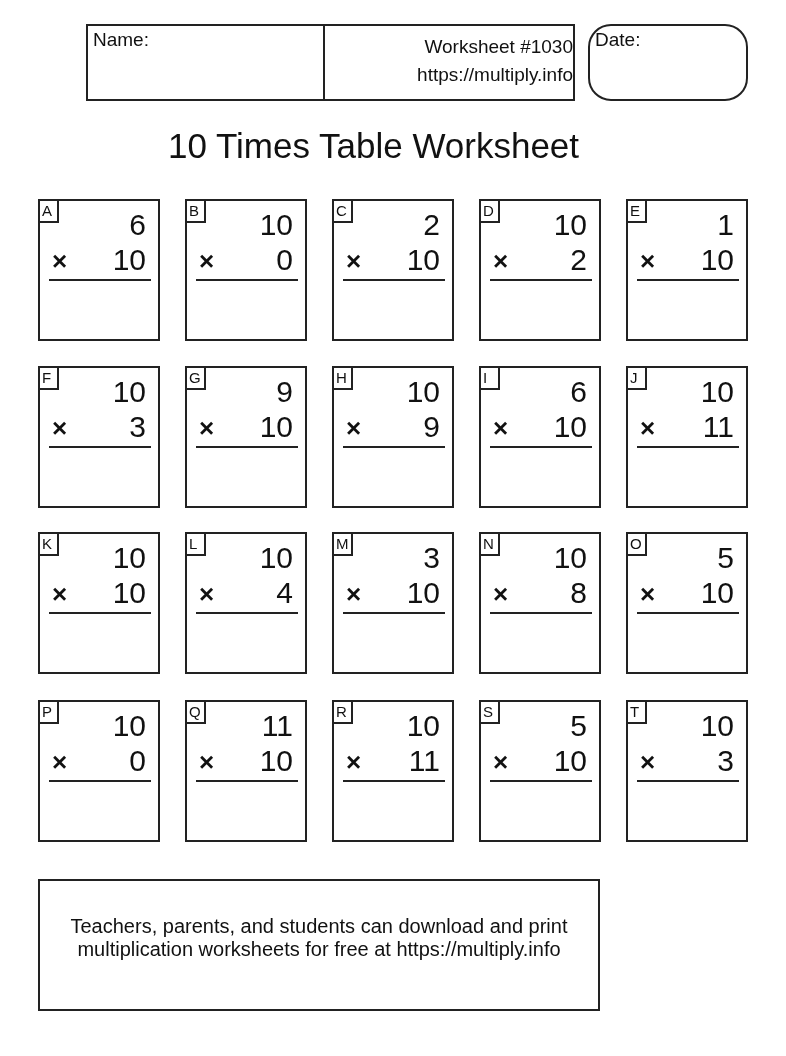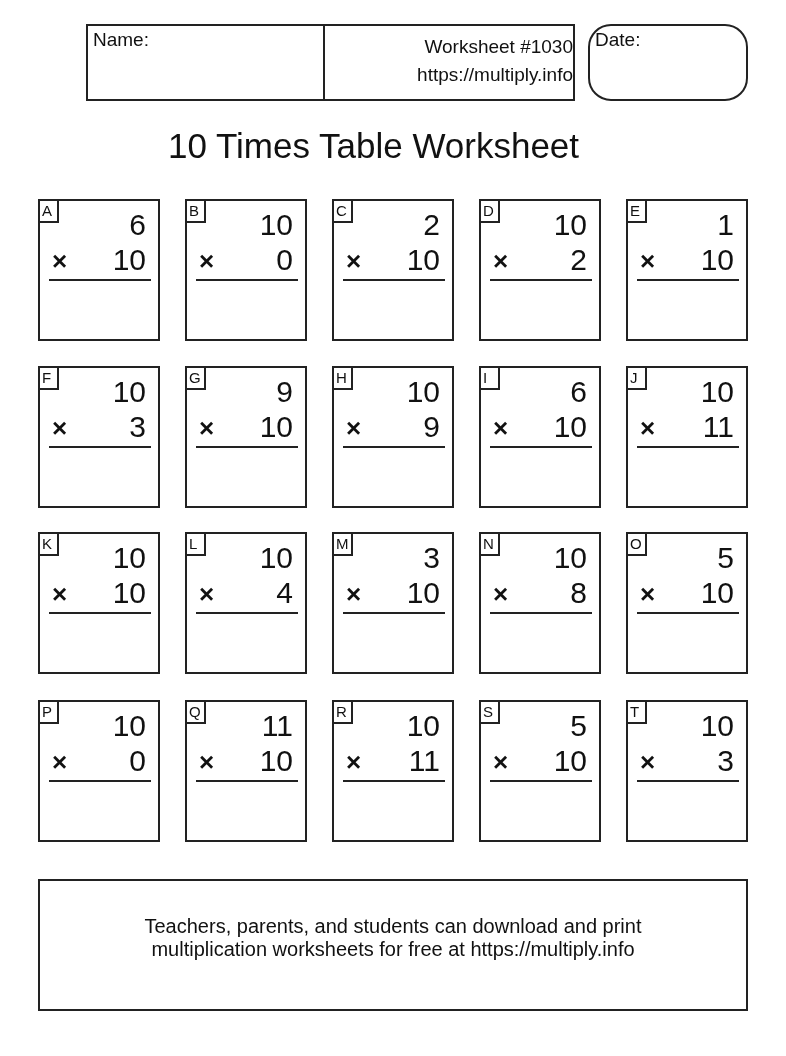--- a/index.html
+++ b/index.html
@@ -18,21 +18,21 @@
 
   .grid { position: absolute; left: 0; top: 0; }
   .prob { position: absolute; width: 122px; height: 142px; border: 2px solid #222; background: #fff; }
   .plabel { position: absolute; left: -2px; top: -2px; width: 21px; height: 24px; border: 2px solid #222;
             font-size: 15px; line-height: 19px; padding-left: 2px; }
   .top-num { position: absolute; right: 12px; top: 6px; font-size: 30px; line-height: 36px; }
   .times { position: absolute; left: 12px; top: 44px; font-size: 26px; line-height: 32px; font-weight: bold; }
   .bot-num { position: absolute; right: 12px; top: 41px; font-size: 30px; line-height: 36px; }
   .rule { position: absolute; left: 9px; right: 7px; top: 78px; height: 2px; background: #222; }
 
-  .footer { position: absolute; left: 38px; top: 879px; width: 710px; height: 132px; border: 2px solid #222;
+  .footer { position: absolute; left: 38px; top: 879px; width: 562px; height: 132px; border: 2px solid #222;
             text-align: center; font-size: 20px; }
   .footer span { display: block; }
   .footer .f1 { margin-top: 34px; }
   .footer .f2 { }
 </style>
 </head>
 <body>
 
 <div class="hbox name">
   <span class="hlabel">Name:</span>

